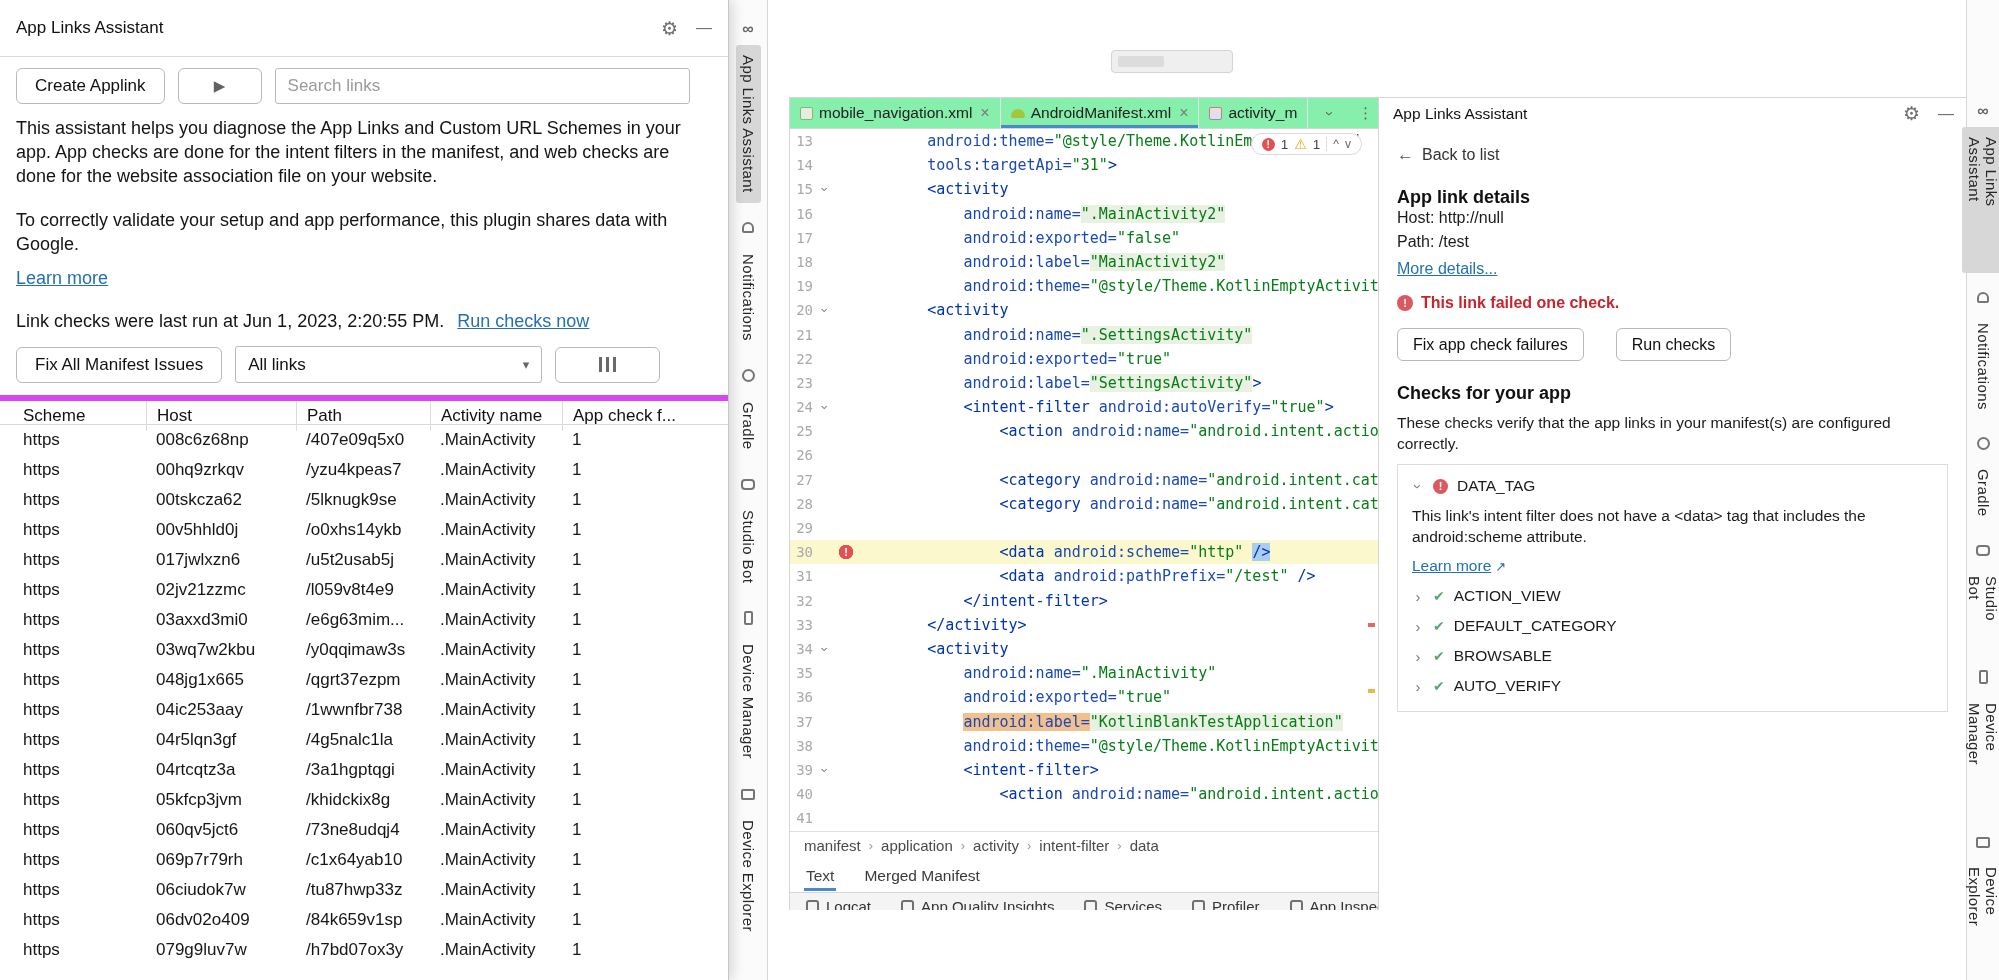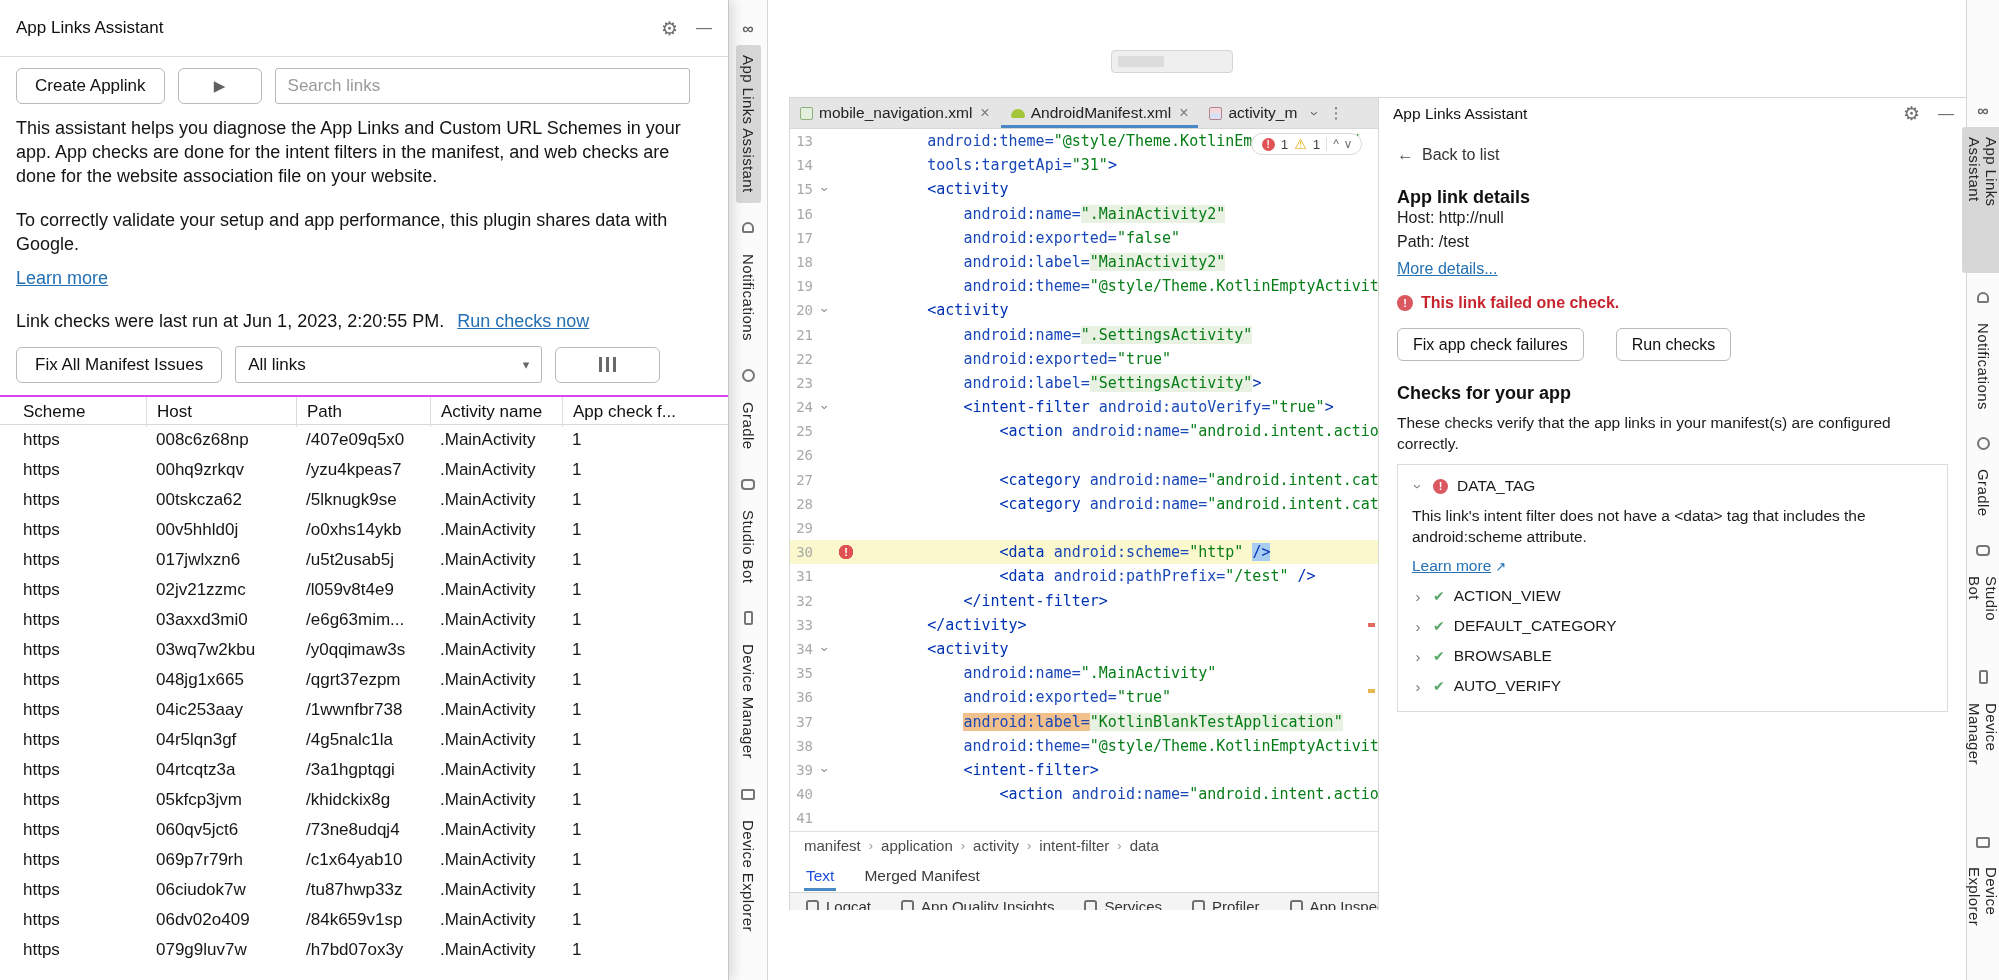--- a/index.html
+++ b/index.html
@@ -45,21 +45,21 @@
     font-size:17px; color:#111; cursor:pointer;
   }
   .dd-arrow { color:#666; font-size:13px; }
   .colbtn { width:105px; display:flex; align-items:center; justify-content:center; }
   .colbars { display:inline-flex; gap:4px; }
   .colbars i { width:3px; height:15px; background:#6A6A6A; display:block; }
   .tbl { margin-top:12px; }
   .tbl-head {
     display:grid; grid-template-columns:133px 150px 134px 132px 1fr;
     height:30px; align-items:center; padding-left:23px;
-    border-top:2px solid #d946ef; border-bottom:1px solid #D9D9D9;
+    border-top:6px solid #d946ef; border-bottom:1px solid #D9D9D9;
   }
   .th { font-size:17px; color:#111; height:30px; line-height:29px; }
   .th + .th { border-left:1px solid #DCDCDC; padding-left:10px; margin-left:-10px; }
   .tr {
     display:grid; grid-template-columns:133px 150px 134px 132px 1fr;
     height:30px; align-items:center; padding-left:23px; font-size:17px; color:#161616;
   }
 
   
   .strip {
@@ -86,21 +86,21 @@
   .toolbar-fragment {
     position:absolute; left:1111px; top:50px; width:122px; height:23px;
     background:#EFEFEF; border:1px solid #D5D5D5; border-radius:4px;
   }
   .toolbar-fragment span { display:block; width:46px; height:11px; margin:5px 0 0 6px; background:#DCDCDC; border-radius:2px; }
   .editor {
     position: absolute; left:789px; top:97px; width:589px; height:813px;
     border-left:1px solid #D6D6D6; border-top:1px solid #D6D6D6; background:#FFF;
     display:flex; flex-direction:column; overflow:hidden;
   }
-  .tabbar { height:31px; min-height:31px; border-bottom:1px solid #D6D6D6; display:flex; align-items:stretch; background:#e5e5e5; }
+  .tabbar { height:31px; min-height:31px; border-bottom:1px solid #D6D6D6; display:flex; align-items:stretch; background:#86efac;justify-content:space-between; }
   .tabs { display:flex; }
   .tab { display:flex; align-items:center; padding:0 10px; border-right:1px solid #E3E3E3; font-size:15.5px; color:#222; position:relative; cursor:pointer; white-space:nowrap; }
   .tab.on::after { content:""; position:absolute; left:0; right:0; bottom:0; height:3px; background:#4A88C7; }
   .ticon { margin-right:6px; display:inline-block; }
   .ti-nav-graph { width:13px; height:13px; background:#E4EEDC; border:1px solid #8FB07D; border-radius:2px; }
   .ti-android { width:14px; height:9px; background:#A4C639; border-radius:7px 7px 2px 2px; }
   .ti-layout { width:13px; height:13px; border:1px solid #B5838B; background:linear-gradient(180deg,#F5D9DC 50%,#D9E2F5 50%); border-radius:2px; }
   .tclose { margin-left:8px; color:#7A7A7A; font-size:16px; }
   .tb-ic { align-self:center; margin:0 5px; color:#5F5F5F; font-size:15px; cursor:pointer; }
 
@@ -136,21 +136,21 @@
   .sb { position:absolute; right:0; top:0; width:12px; height:100%; }
   .sb-err { position:absolute; right:3px; top:494px; width:7px; height:4px; background:#E06A5F; }
   .sb-warn { position:absolute; right:3px; top:560px; width:7px; height:4px; background:#E8B84C; }
 
   .crumbs { height:28px; min-height:28px; border-top:1px solid #E0E0E0; display:flex; align-items:center;
             padding-left:14px; gap:8px; font-size:15px; color:#4A4A4A; }
   .csep { color:#9A9A9A; font-size:13px; }
   .btabs { height:33px; min-height:33px; display:flex; align-items:center; padding-left:14px; gap:26px;
            font-size:15.5px; color:#3A3A3A; }
   .btab { padding:6px 2px; cursor:pointer; }
-  .btab.on { color:#1d4ed8; border-bottom:3px solid #4A88C7; padding-bottom:3px; }
+  .btab.on { color:#404040; border-bottom:3px solid #4A88C7; padding-bottom:3px; }
   .bbar { flex:1; border-top:1px solid #D6D6D6; background:#F4F4F4; display:flex; gap:30px;
           padding:5px 0 0 16px; overflow:hidden; font-size:15px; color:#333; }
   .bbi { display:flex; gap:7px; align-items:flex-start; white-space:nowrap; cursor:pointer; }
   .bbic { width:13px; height:13px; border:2px solid #707070; border-radius:3px; display:block; margin-top:2px; }
 
   
   .detail {
     position:absolute; left:1378px; top:97px; width:588px; height:813px; background:#FFF;
     border-left:1px solid #D6D6D6; border-top:1px solid #D6D6D6; font-size:16px;
   }

